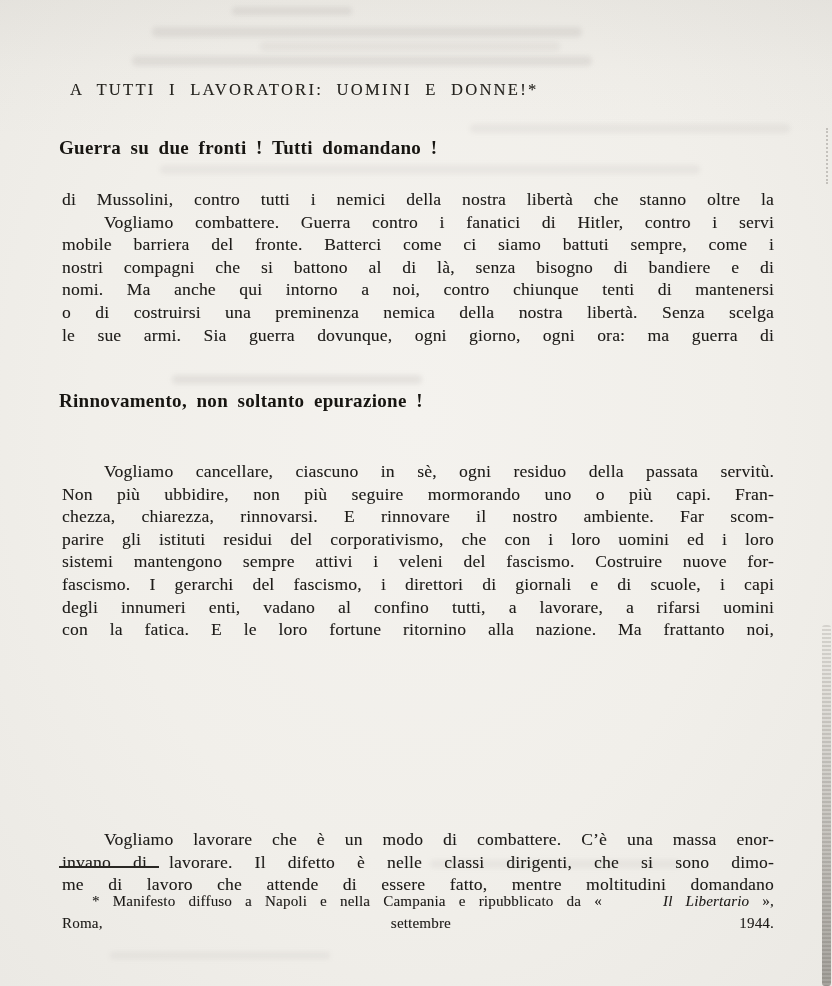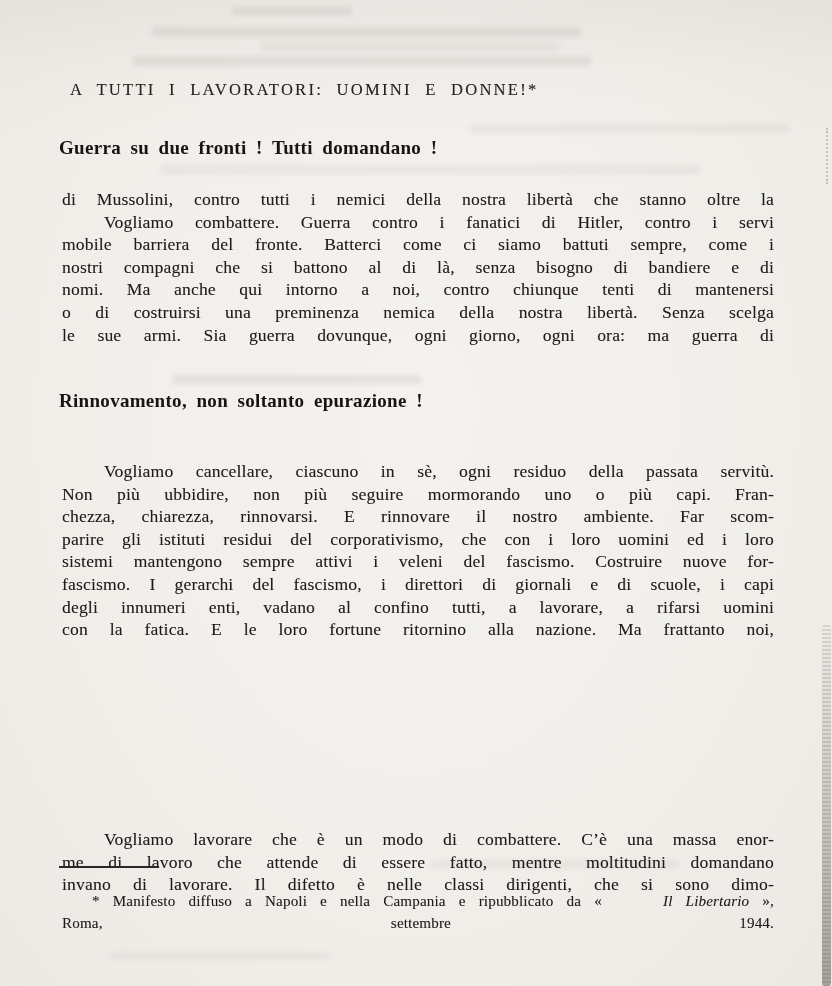--- a/index.html
+++ b/index.html
@@ -154,22 +154,22 @@
     <div class="line">chezza, chiarezza, rinnovarsi. E rinnovare il nostro ambiente. Far scom-</div>
     <div class="line">parire gli istituti residui del corporativismo, che con i loro uomini ed i loro</div>
     <div class="line">sistemi mantengono sempre attivi i veleni del fascismo. Costruire nuove for-</div>
     <div class="line">fascismo. I gerarchi del fascismo, i direttori di giornali e di scuole, i capi</div>
     <div class="line">degli innumeri enti, vadano al confino tutti, a lavorare, a rifarsi uomini</div>
     <div class="line">con la fatica. E le loro fortune ritornino alla nazione. Ma frattanto noi,</div>
   </div>
 
   <div class="abs para p3">
     <div class="line indent">Vogliamo lavorare che è un modo di combattere. C’è una massa enor-</div>
+    <div class="line">invano di lavorare. Il difetto è nelle classi dirigenti, che si sono dimo-</div>
     <div class="line">me di lavoro che attende di essere fatto, mentre moltitudini domandano</div>
-    <div class="line">invano di lavorare. Il difetto è nelle classi dirigenti, che si sono dimo-</div>
   </div>
 
   <div class="abs fn-rule"></div>
   <div class="abs footnote">
     <div class="fn-line fn-indent"><span>* Manifesto diffuso a Napoli e nella Campania e ripubblicato da « </span><span class="it">Il Libertario</span><span> »,</span></div>
     <div class="fn-line flush">Roma, settembre 1944.</div>
   </div>
 
 </div>
 

